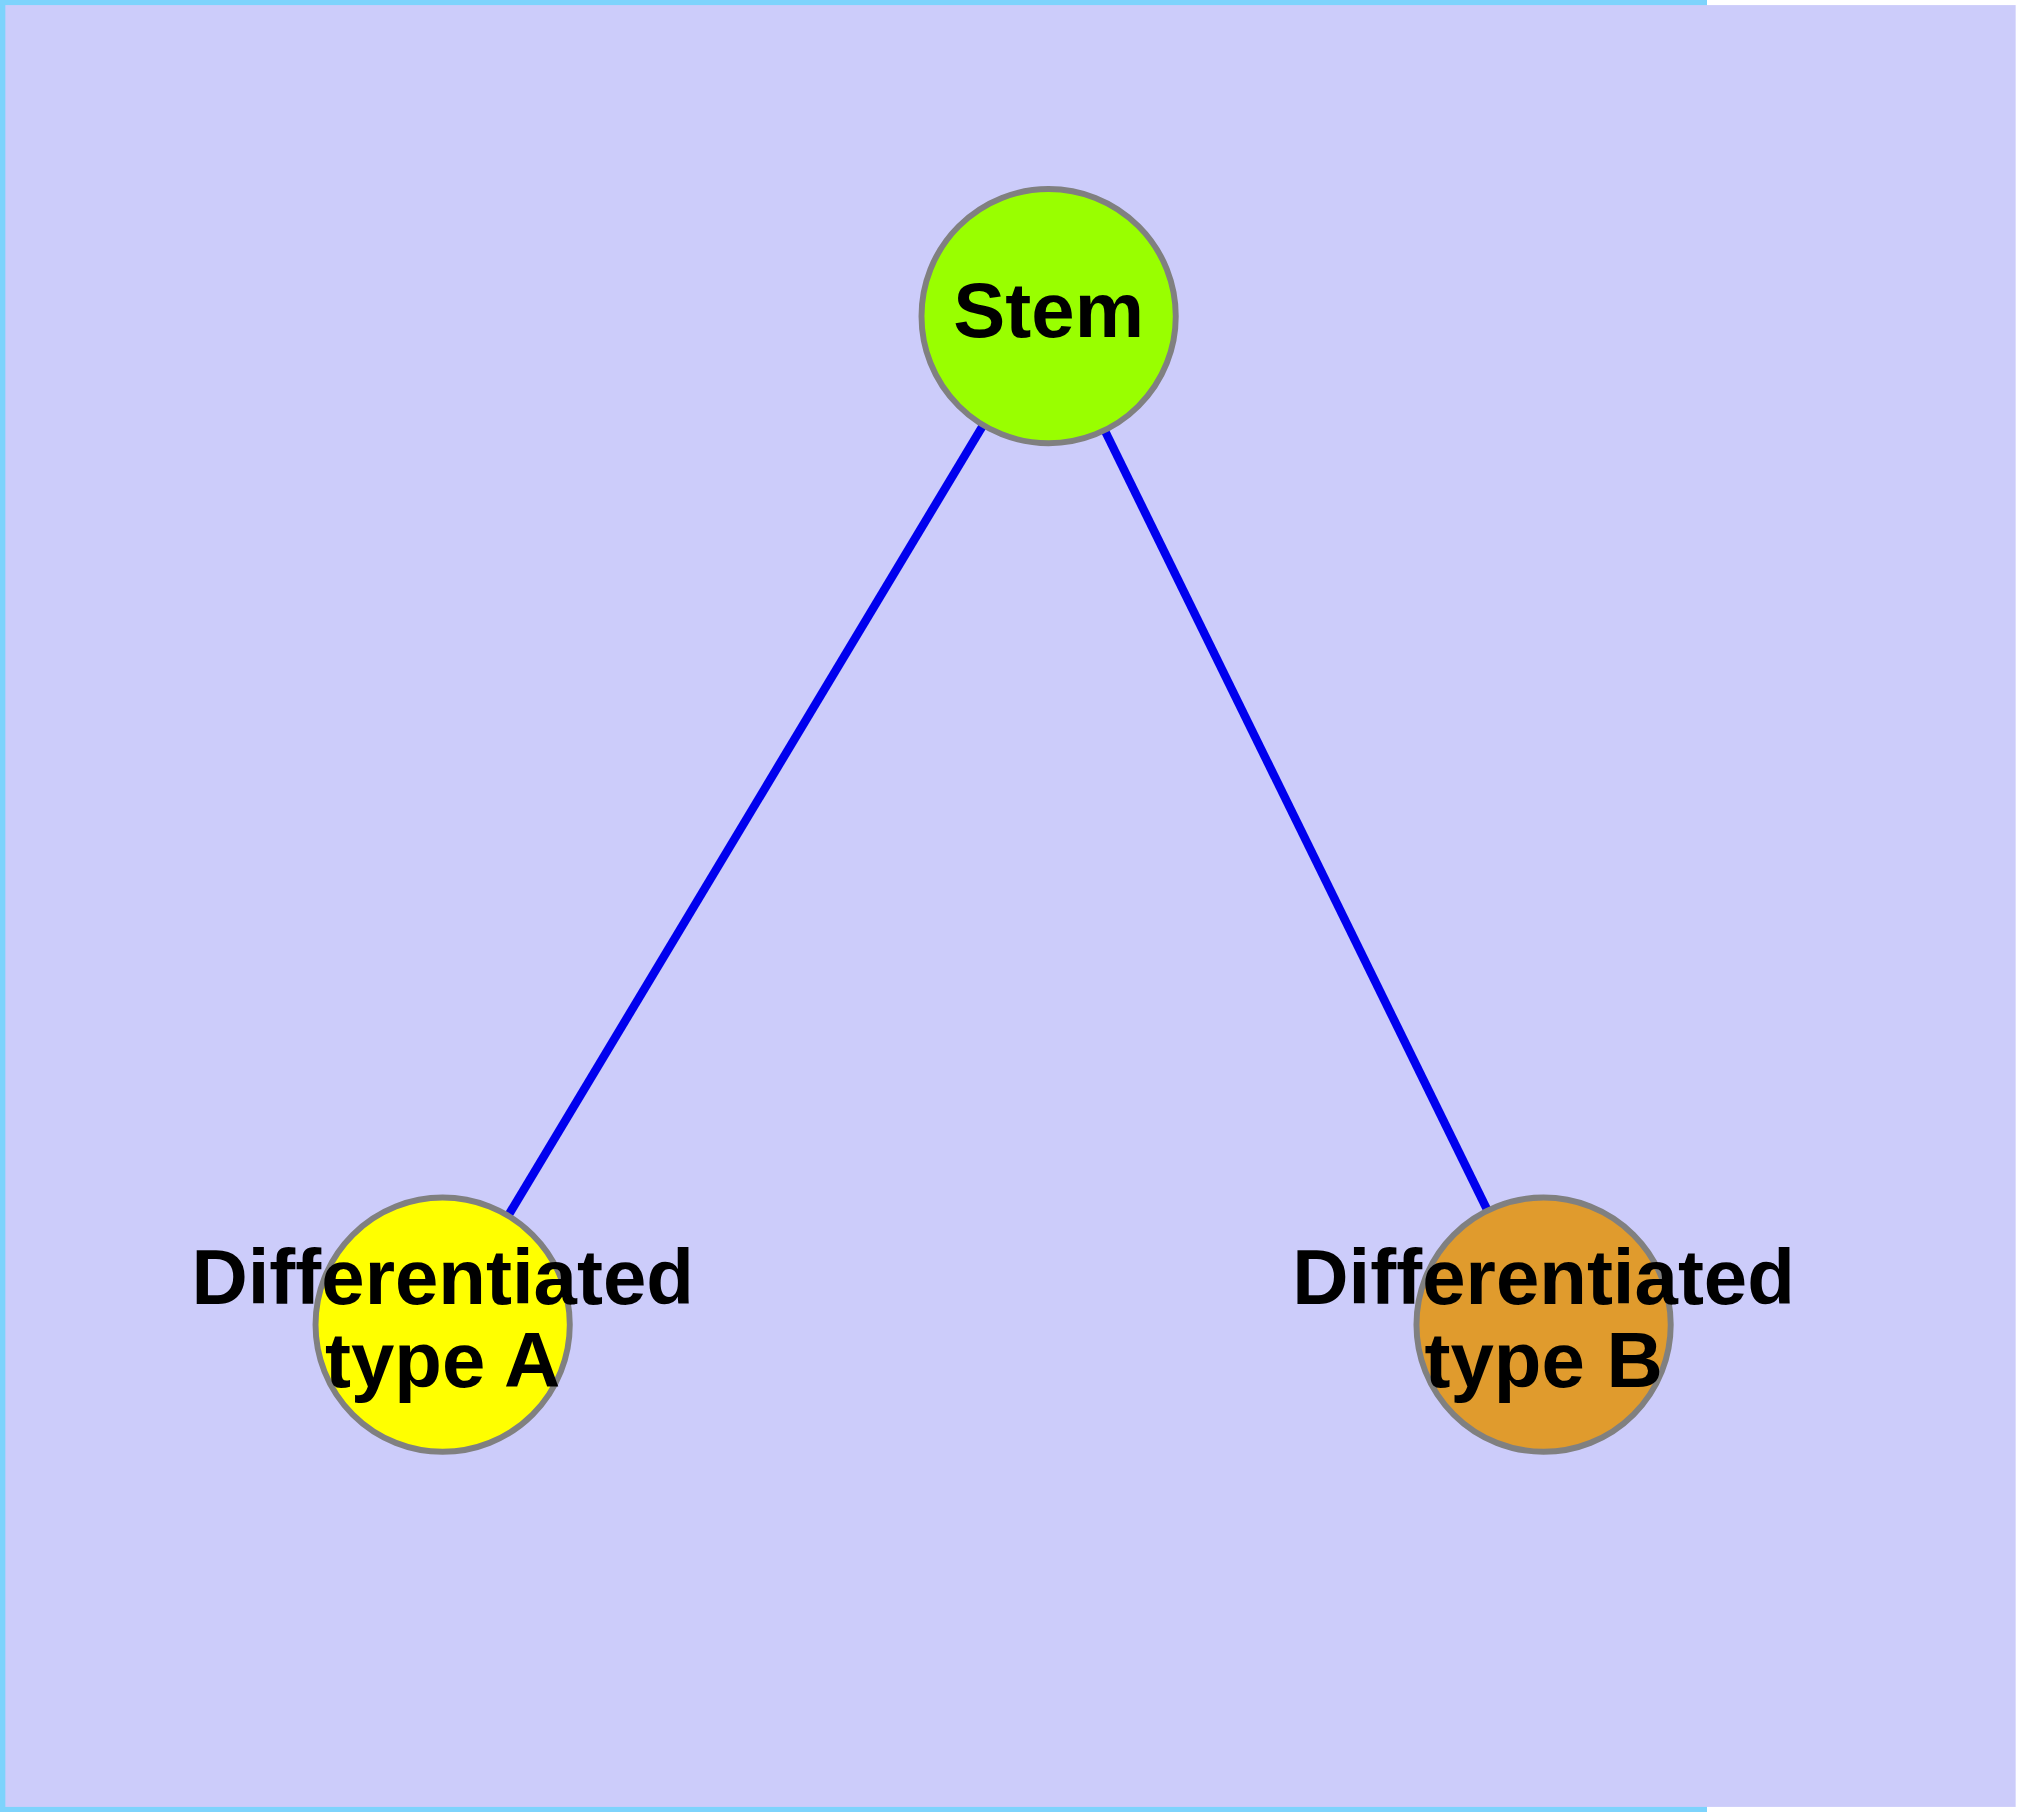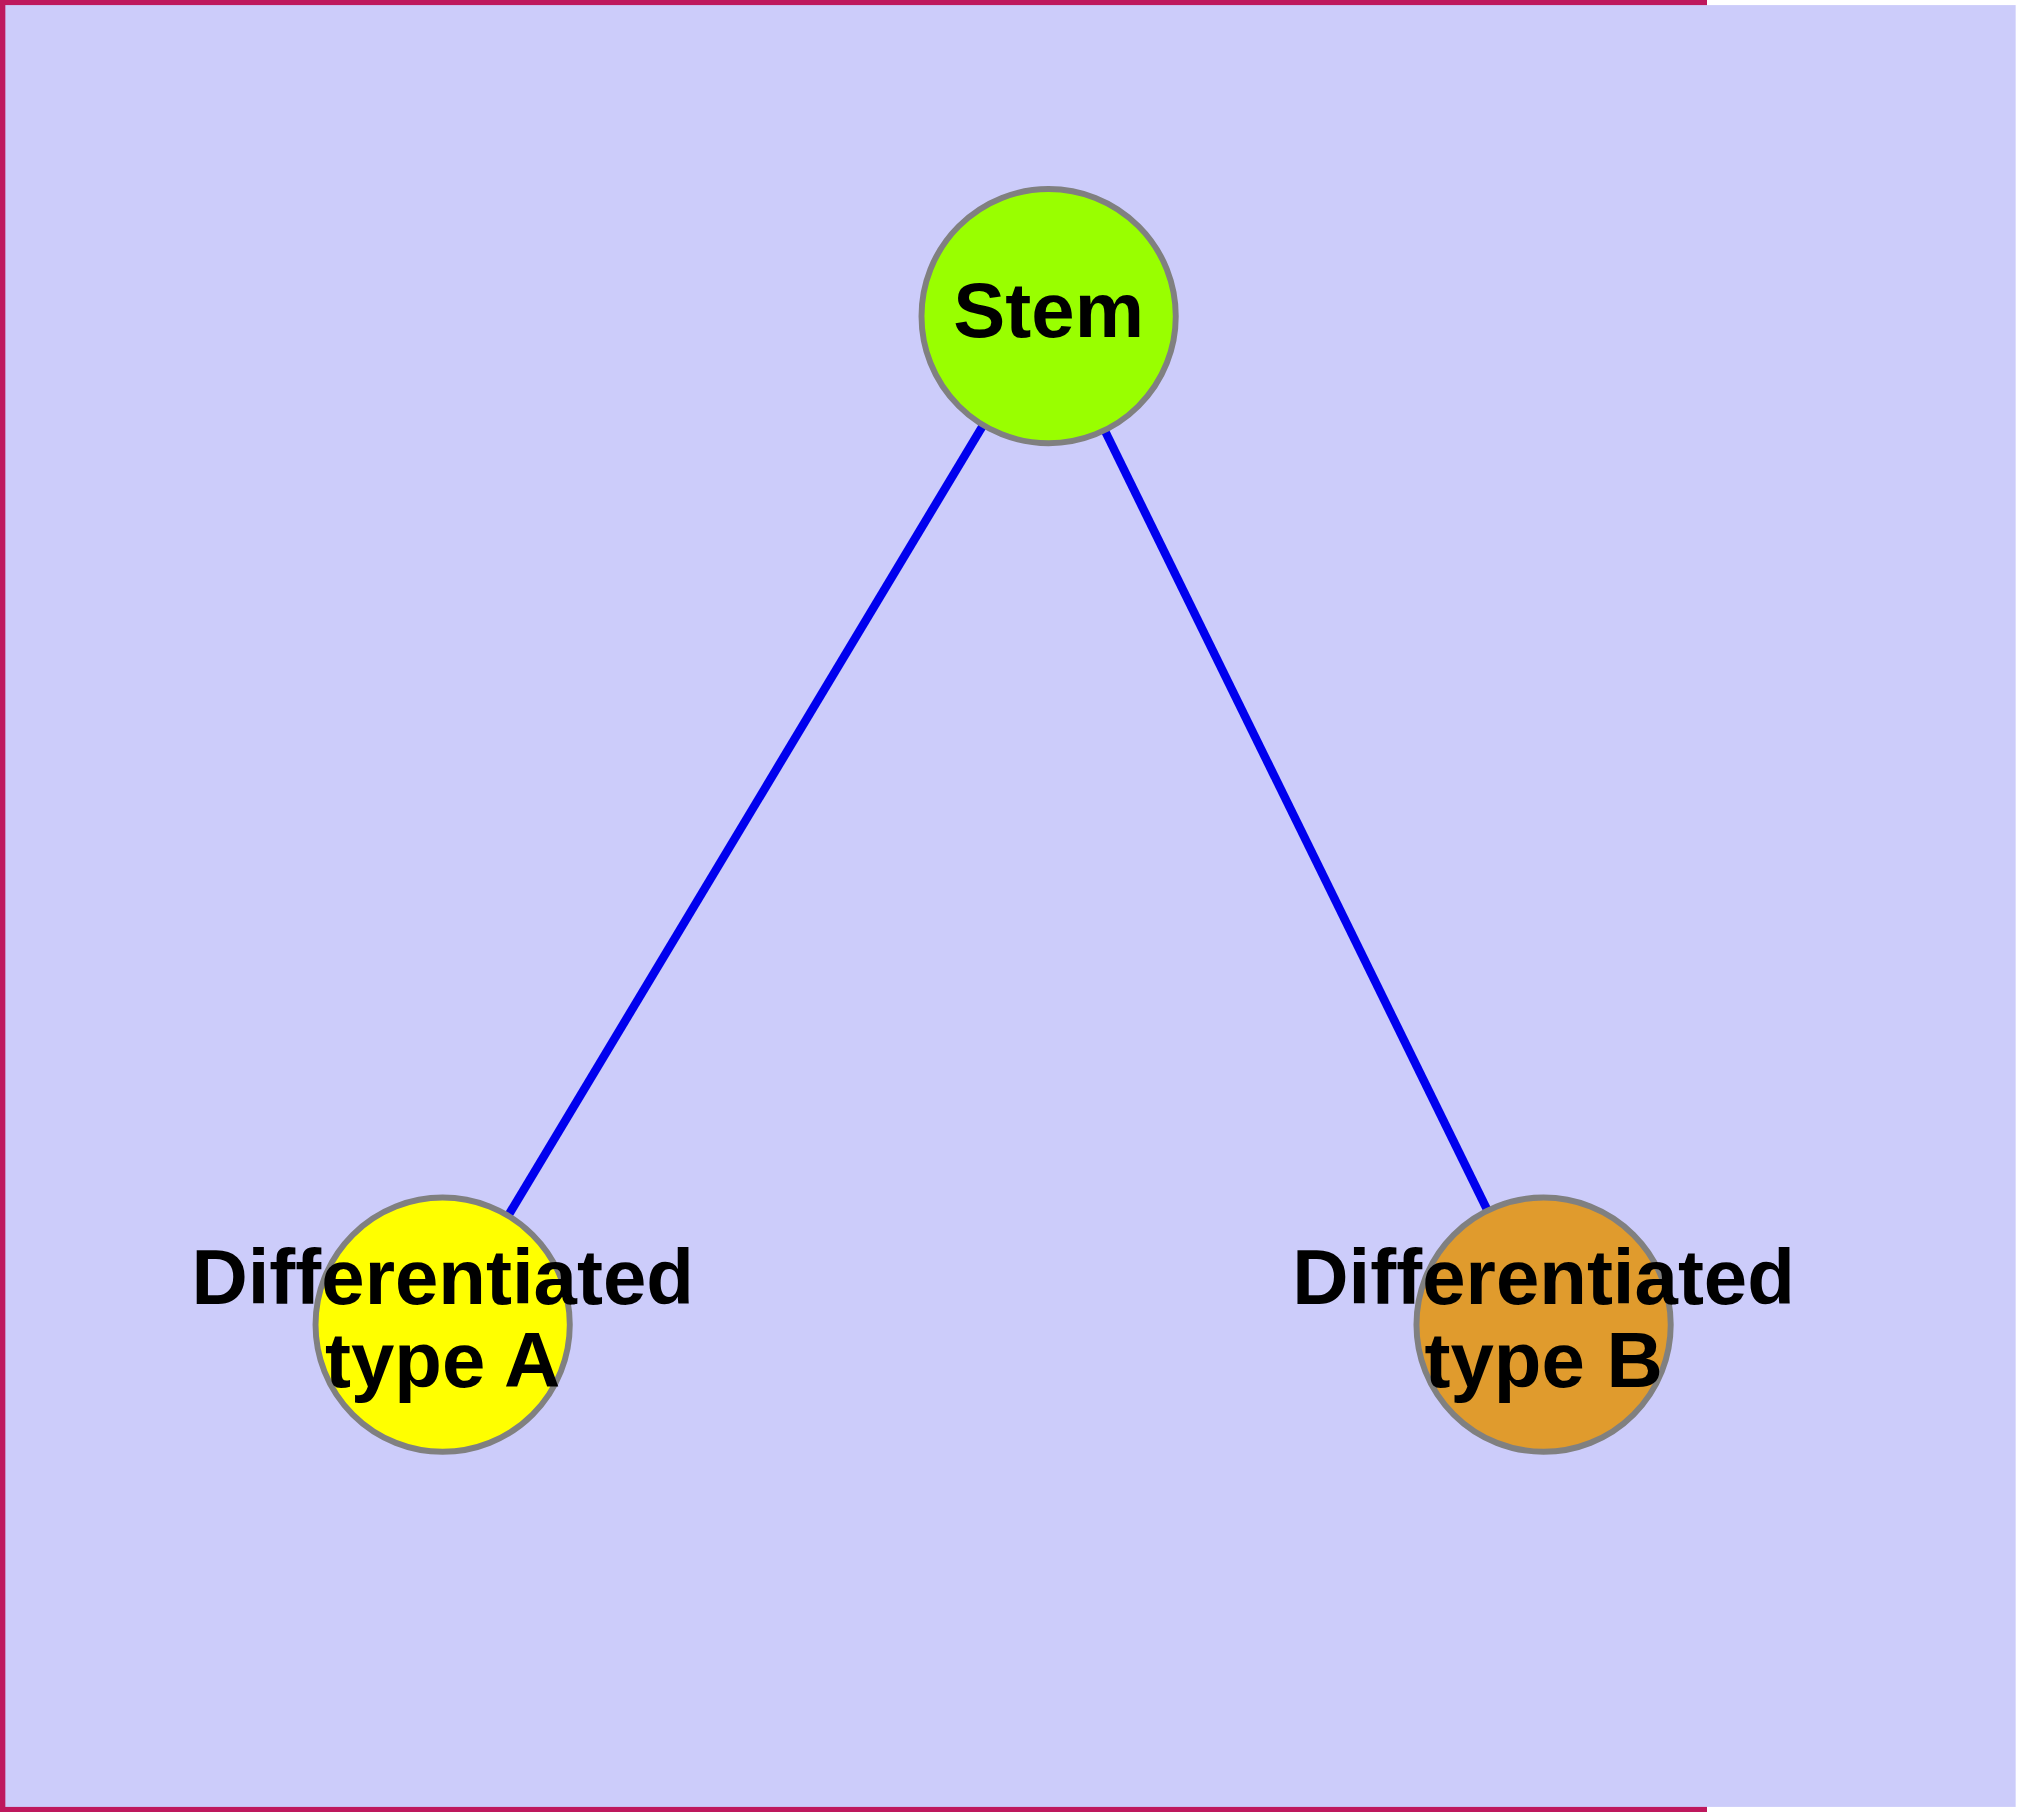--- a/index.html
+++ b/index.html
@@ -10,21 +10,21 @@
   body {
     width: 2021px;
     height: 1812px;
     overflow: hidden;
     font-family: "Liberation Sans", sans-serif;
   }
   #canvas {
     position: relative;
     width: 1707px;
     height: 1812px;
-    background: #be185d;
+    background: #7dd3fc;
   }
   #graph-svg {
     position: absolute;
     top: 0;
     left: 0;
     width: 2021px;
     height: 1812px;
     display: block;
   }
   .node-label {

